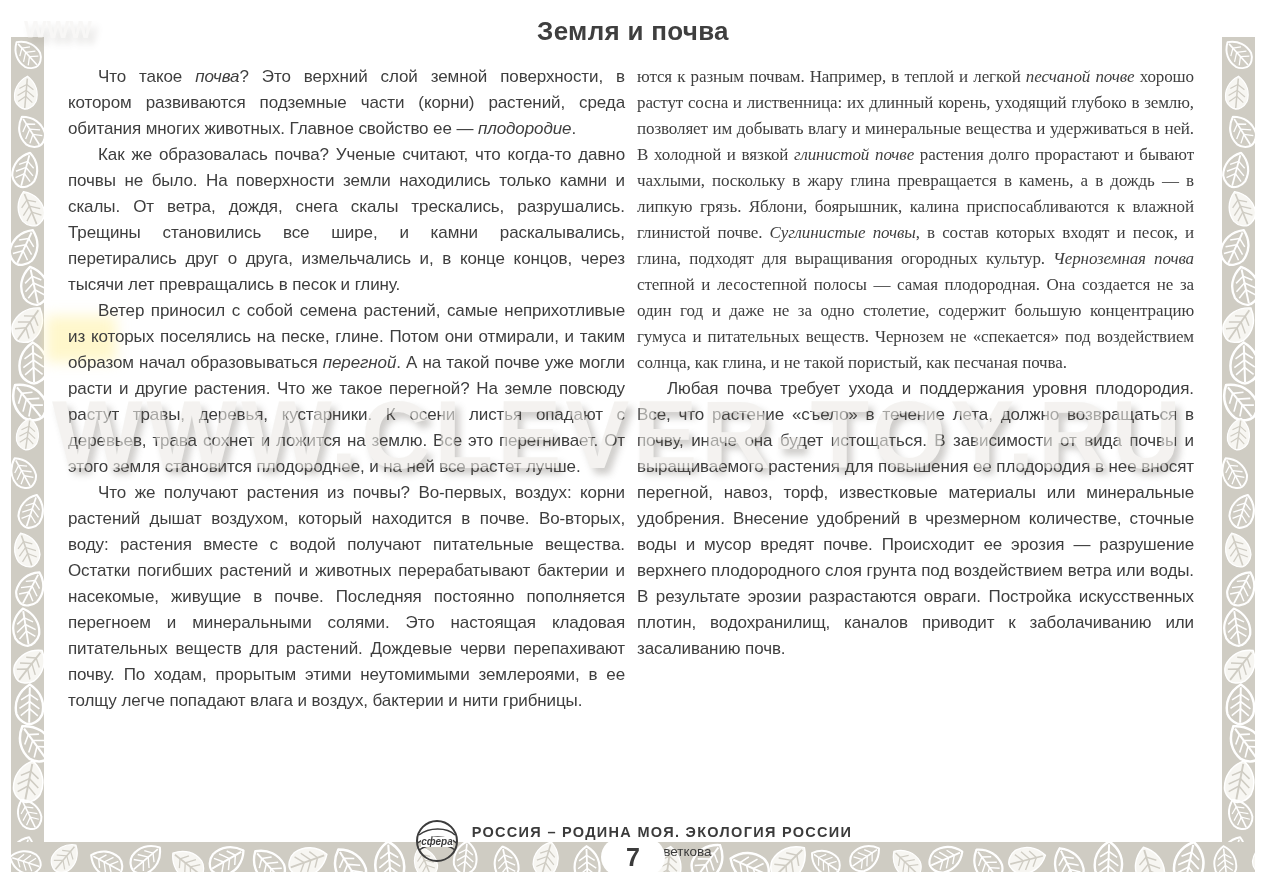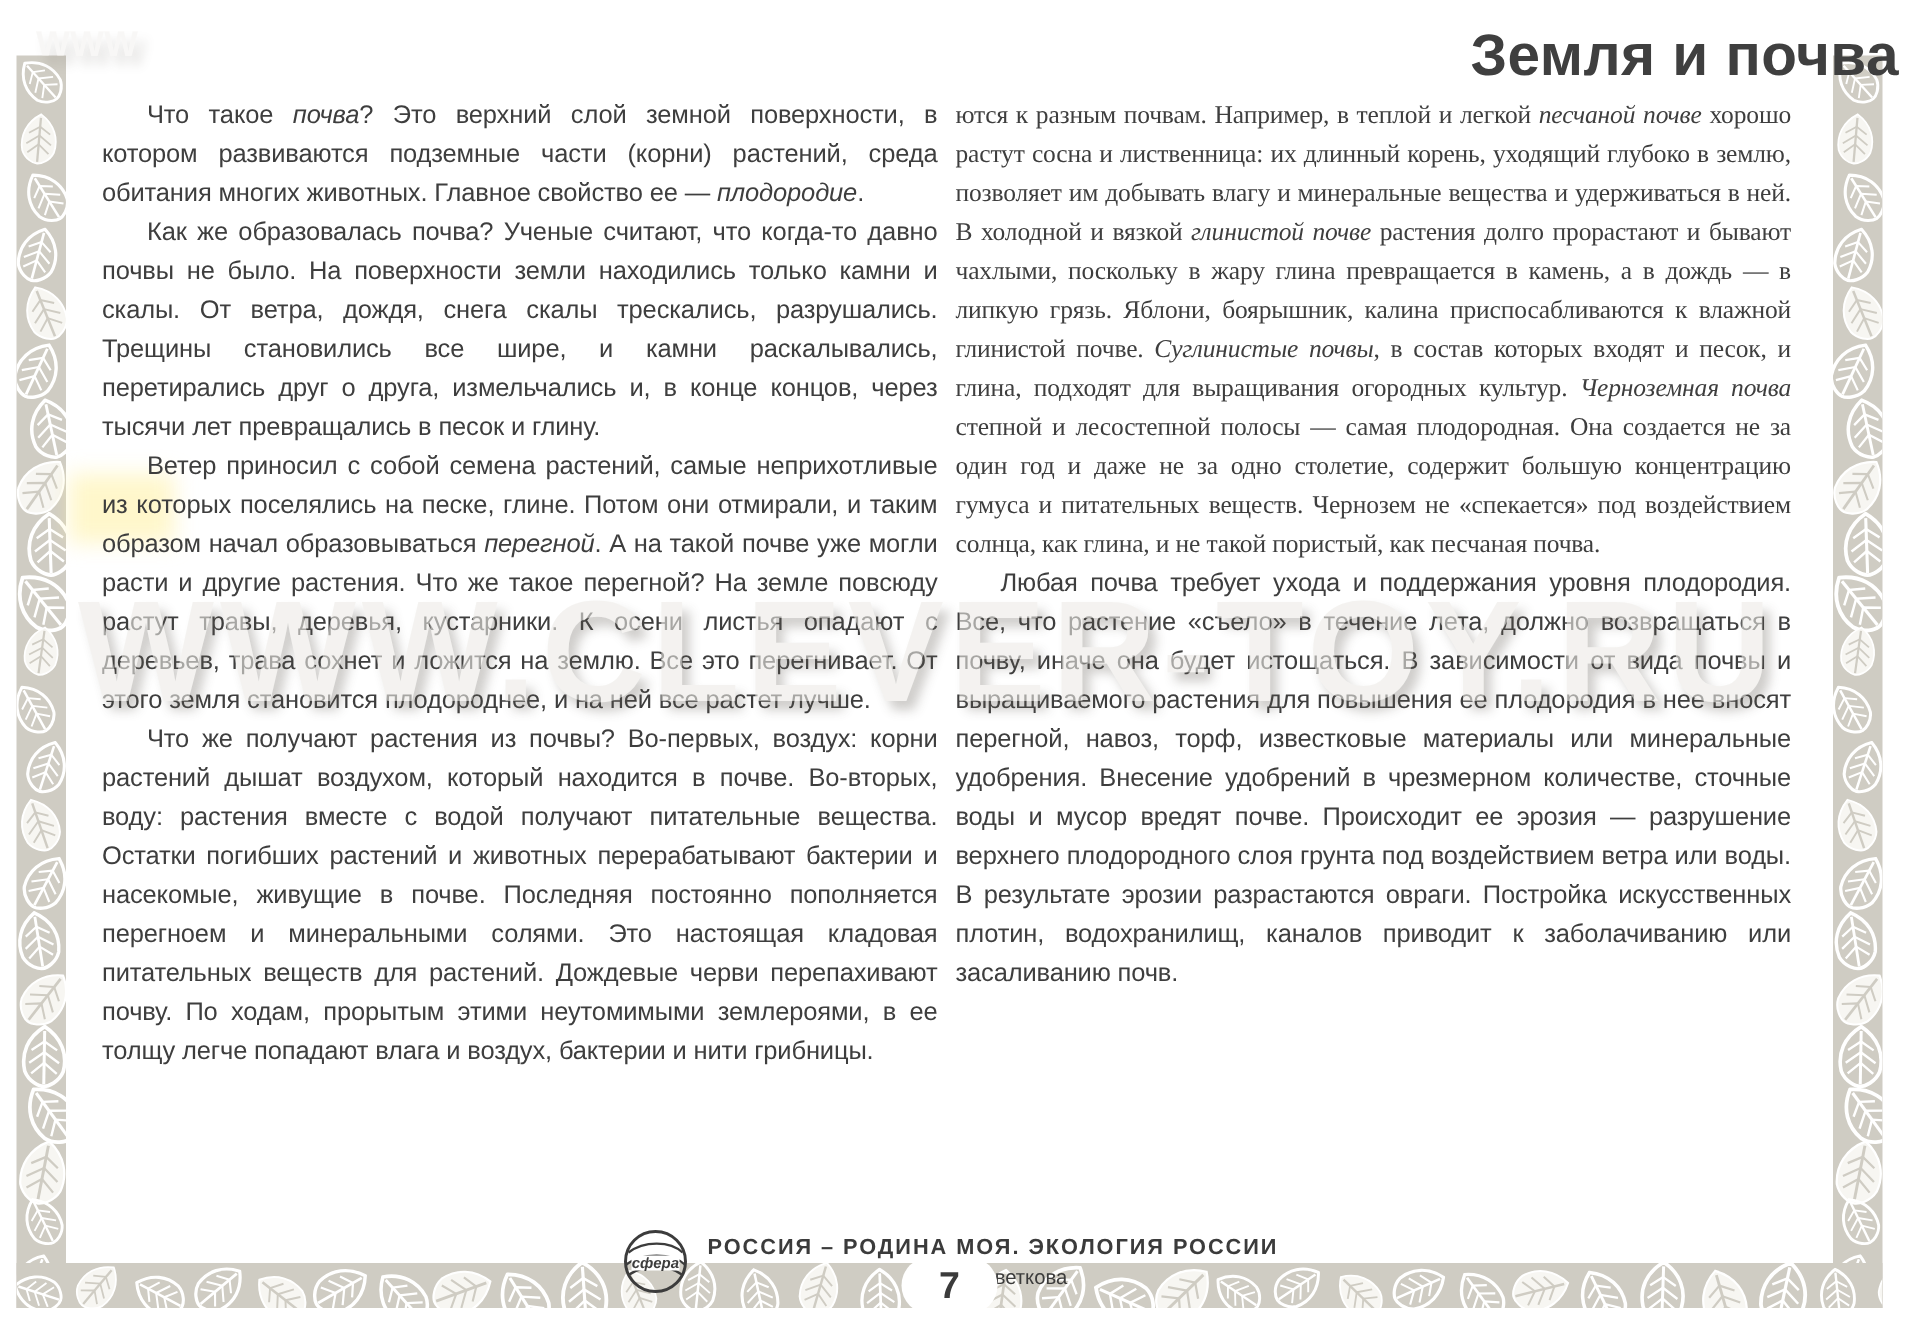--- a/index.html
+++ b/index.html
@@ -9,22 +9,22 @@
   }
   
   .strip{position:absolute; background:#cfccc3; overflow:hidden; z-index:0;}
   .strip-left{left:11px; top:37px; width:33px; height:835px;}
   .strip-right{left:1222px; top:37px; width:33px; height:835px;}
   .strip-bottom{left:11px; top:842px; width:1244px; height:30px;}
   .strip svg{display:block;}
 
   
   .title{
-    position:absolute; top:16px; left:0; width:1266px; text-align:right;
-    font-size:39px; font-weight:bold; color:#3f3f3f; letter-spacing:.3px; z-index:2;
+    position:absolute; top:16px; left:0; width:1266px; text-align:center;
+    font-size:26px; font-weight:bold; color:#3f3f3f; letter-spacing:.3px; z-index:2;
   }
 
   
   .cols{
     position:absolute; left:68px; top:64px; width:1142px; height:732px;
     display:flex; gap:12px; z-index:1; overflow:hidden;
   }
   .col{
     width:557px; text-align:justify; color:#3e3e3e;
     font-size:17px; line-height:26px; letter-spacing:-0.1px;

